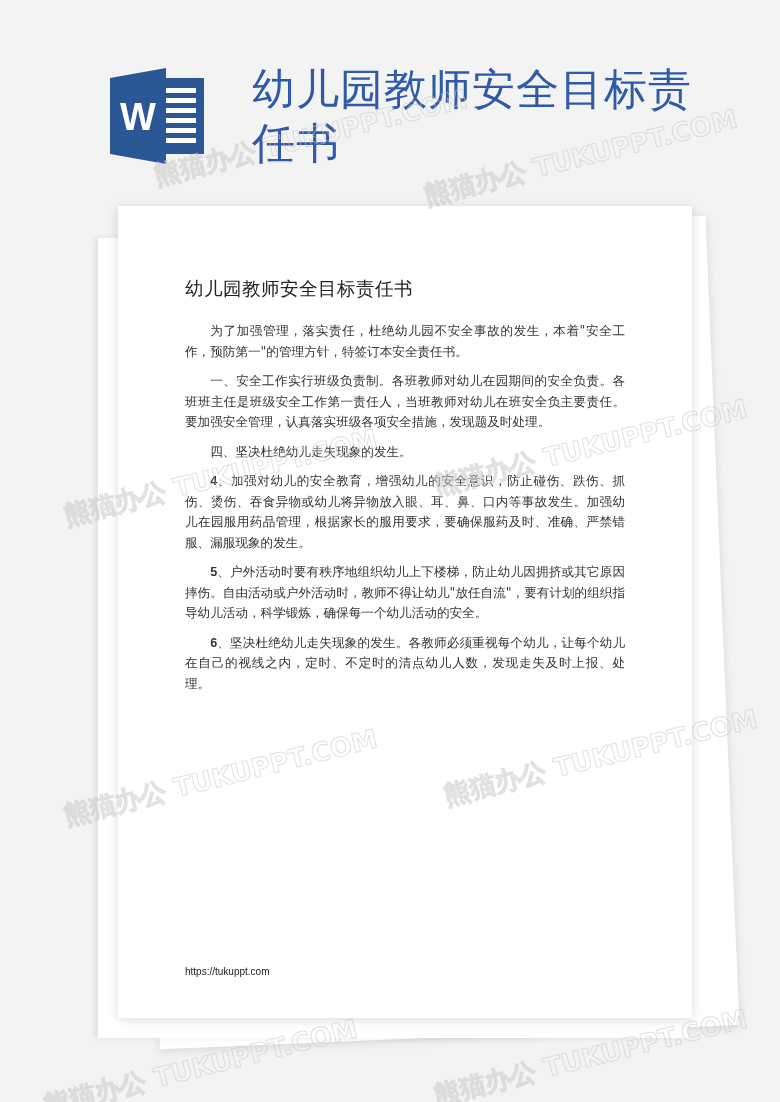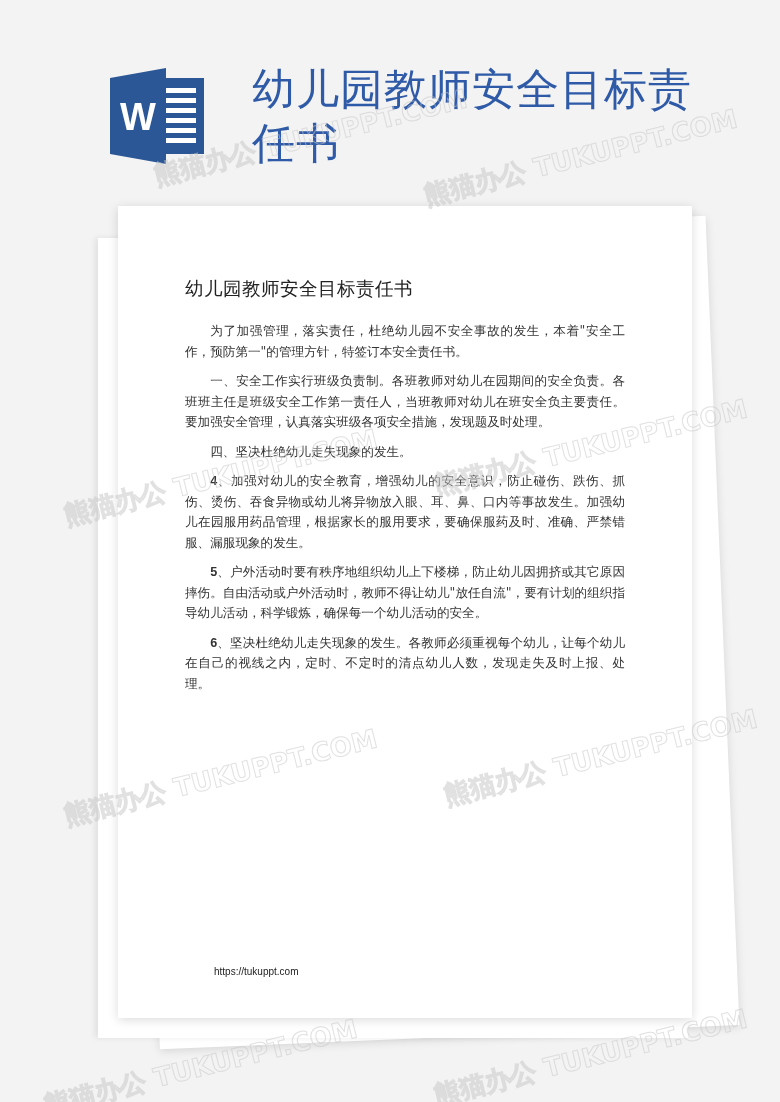--- a/index.html
+++ b/index.html
@@ -63,21 +63,21 @@
     .page-body p {
       text-indent: 2em;
       margin-bottom: 9px;
     }
     .page-body p .num {
       font-family: "Liberation Sans", sans-serif; font-weight: bold;
     }
     .page-footer-url {
       position: absolute; left: 67px; top: 760px;
       font-family: "Liberation Sans", sans-serif;
-      font-size: 10px; color: #222; margin-left: 29px;
+      font-size: 10px; color: #222;
     }
   </style>
 </head>
 <body>
 
 <div class="header">
   <svg class="word-icon" viewBox="0 0 100 100">
     <rect x="38" y="12" width="58" height="76" fill="#2b5797"></rect>
     <rect x="50" y="22" width="38" height="5" fill="#ffffff"></rect>
     <rect x="50" y="32" width="38" height="5" fill="#ffffff"></rect>

